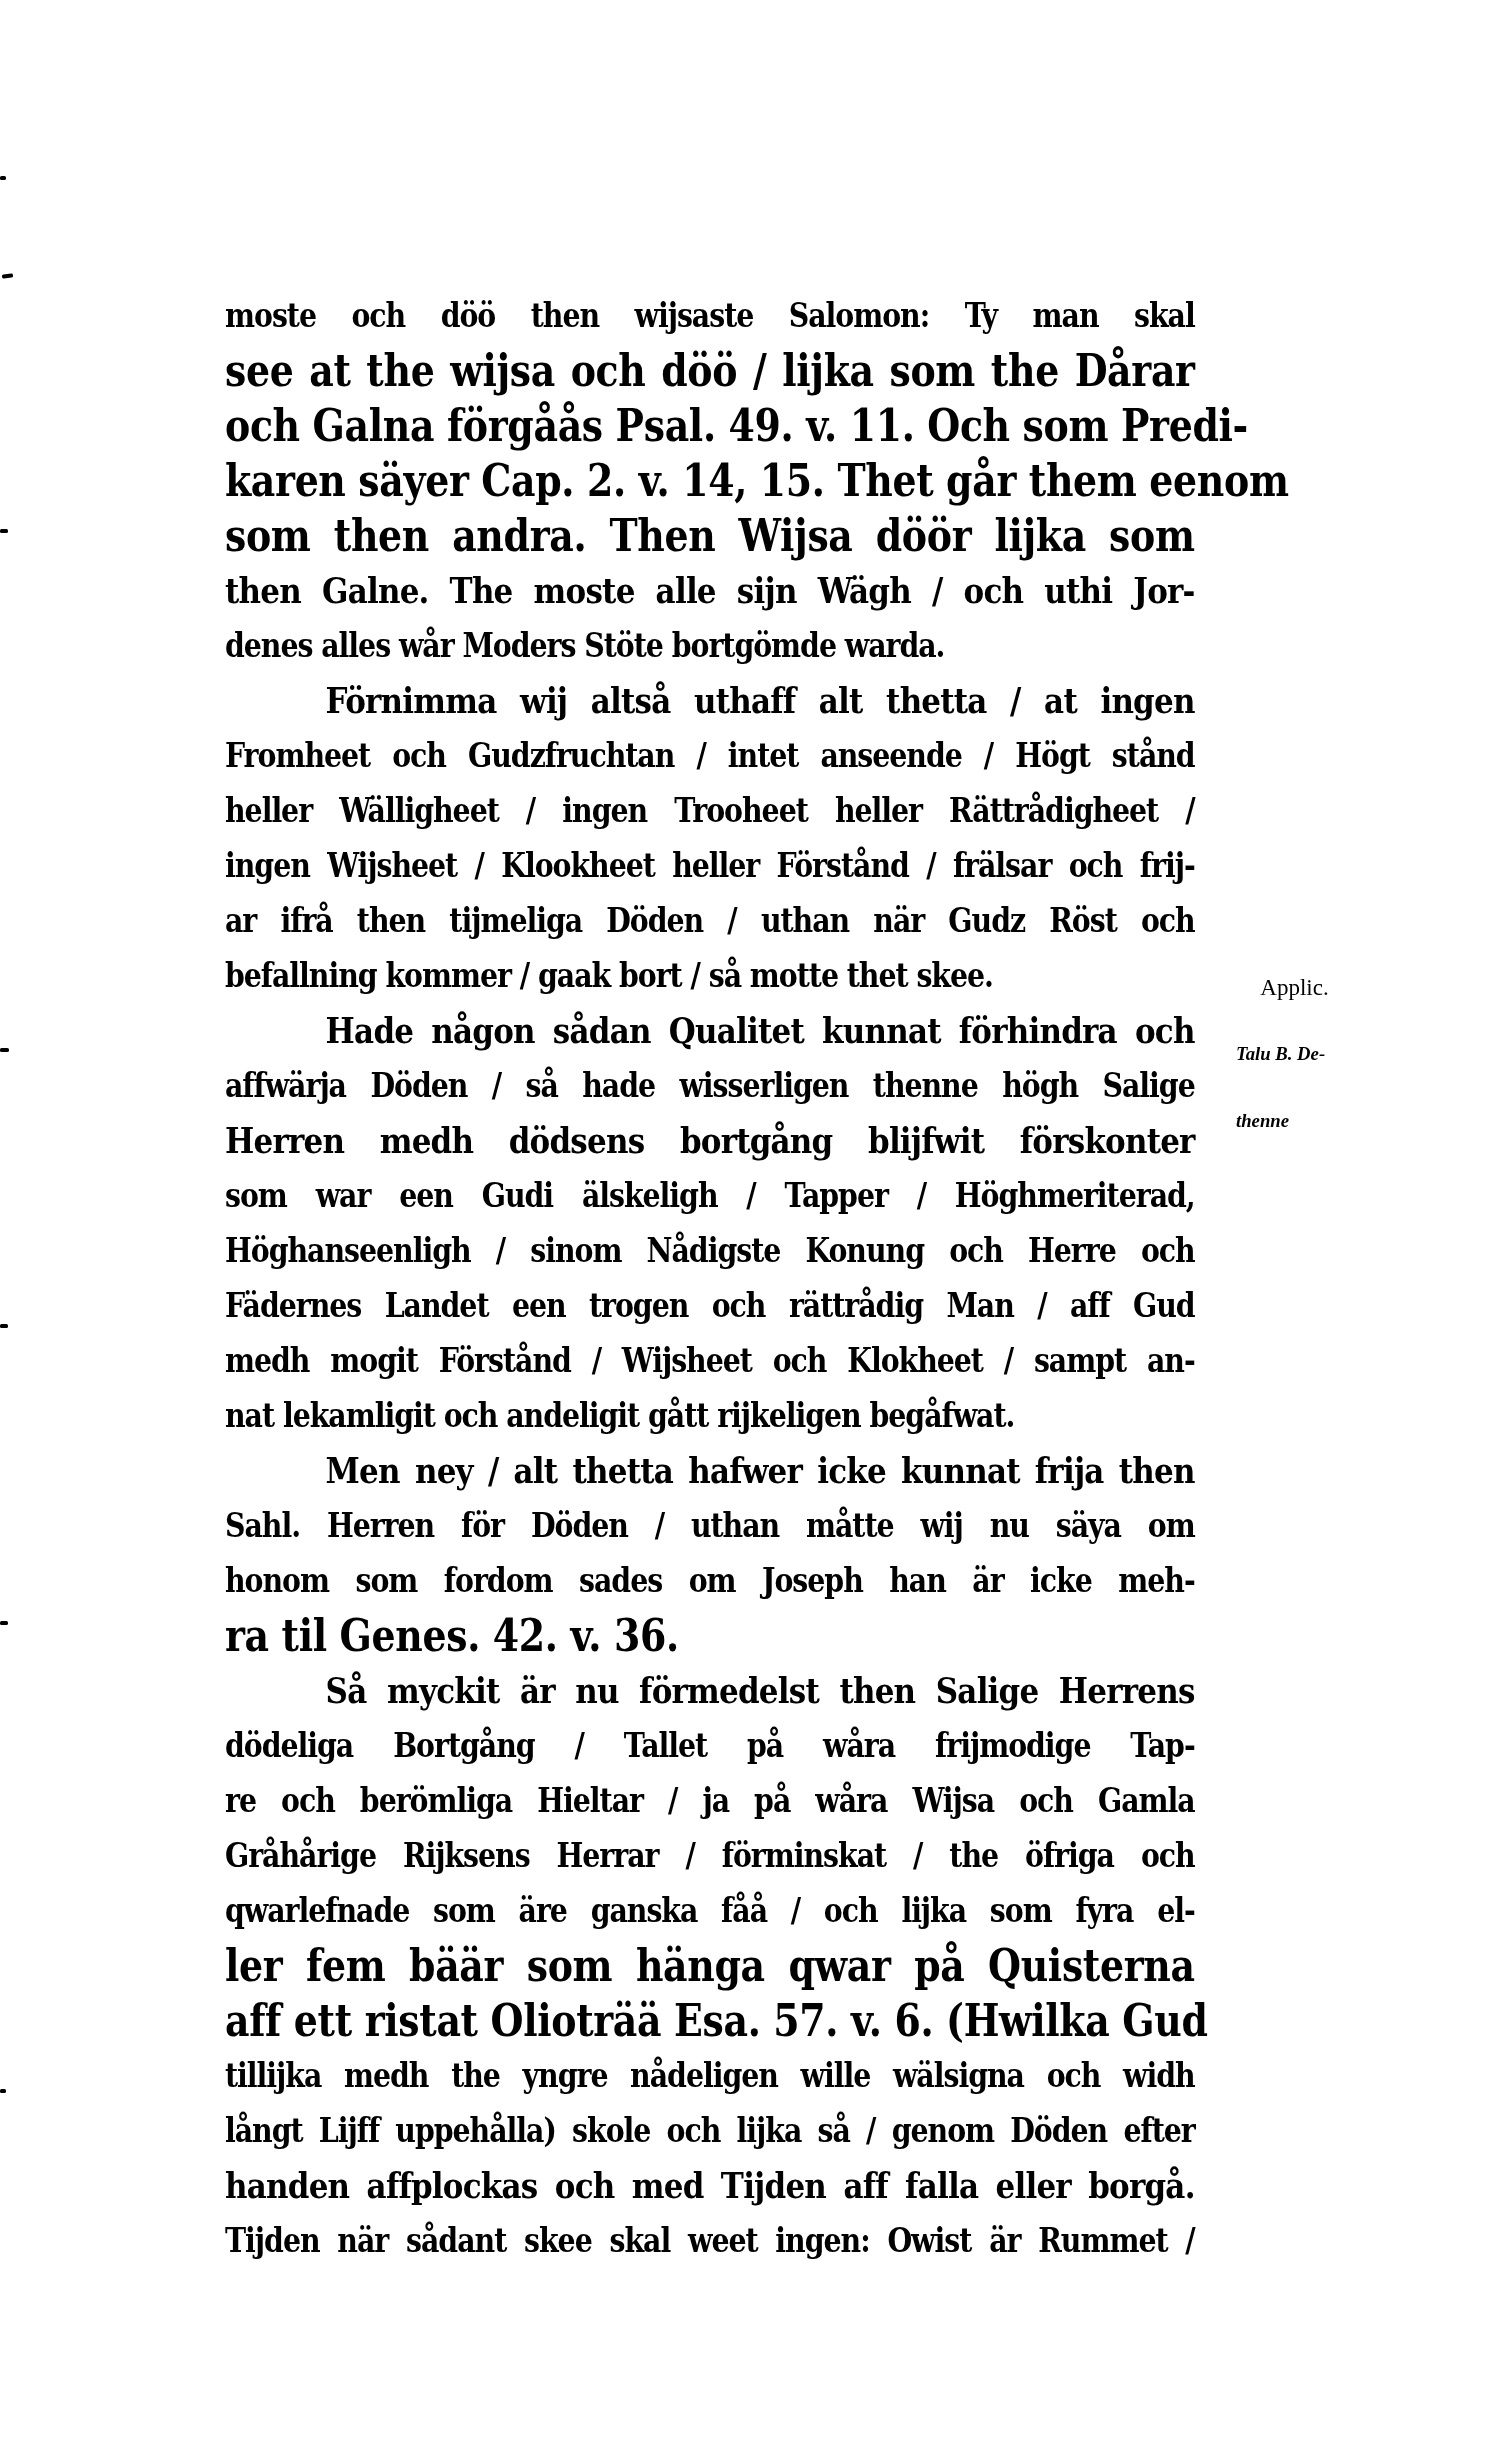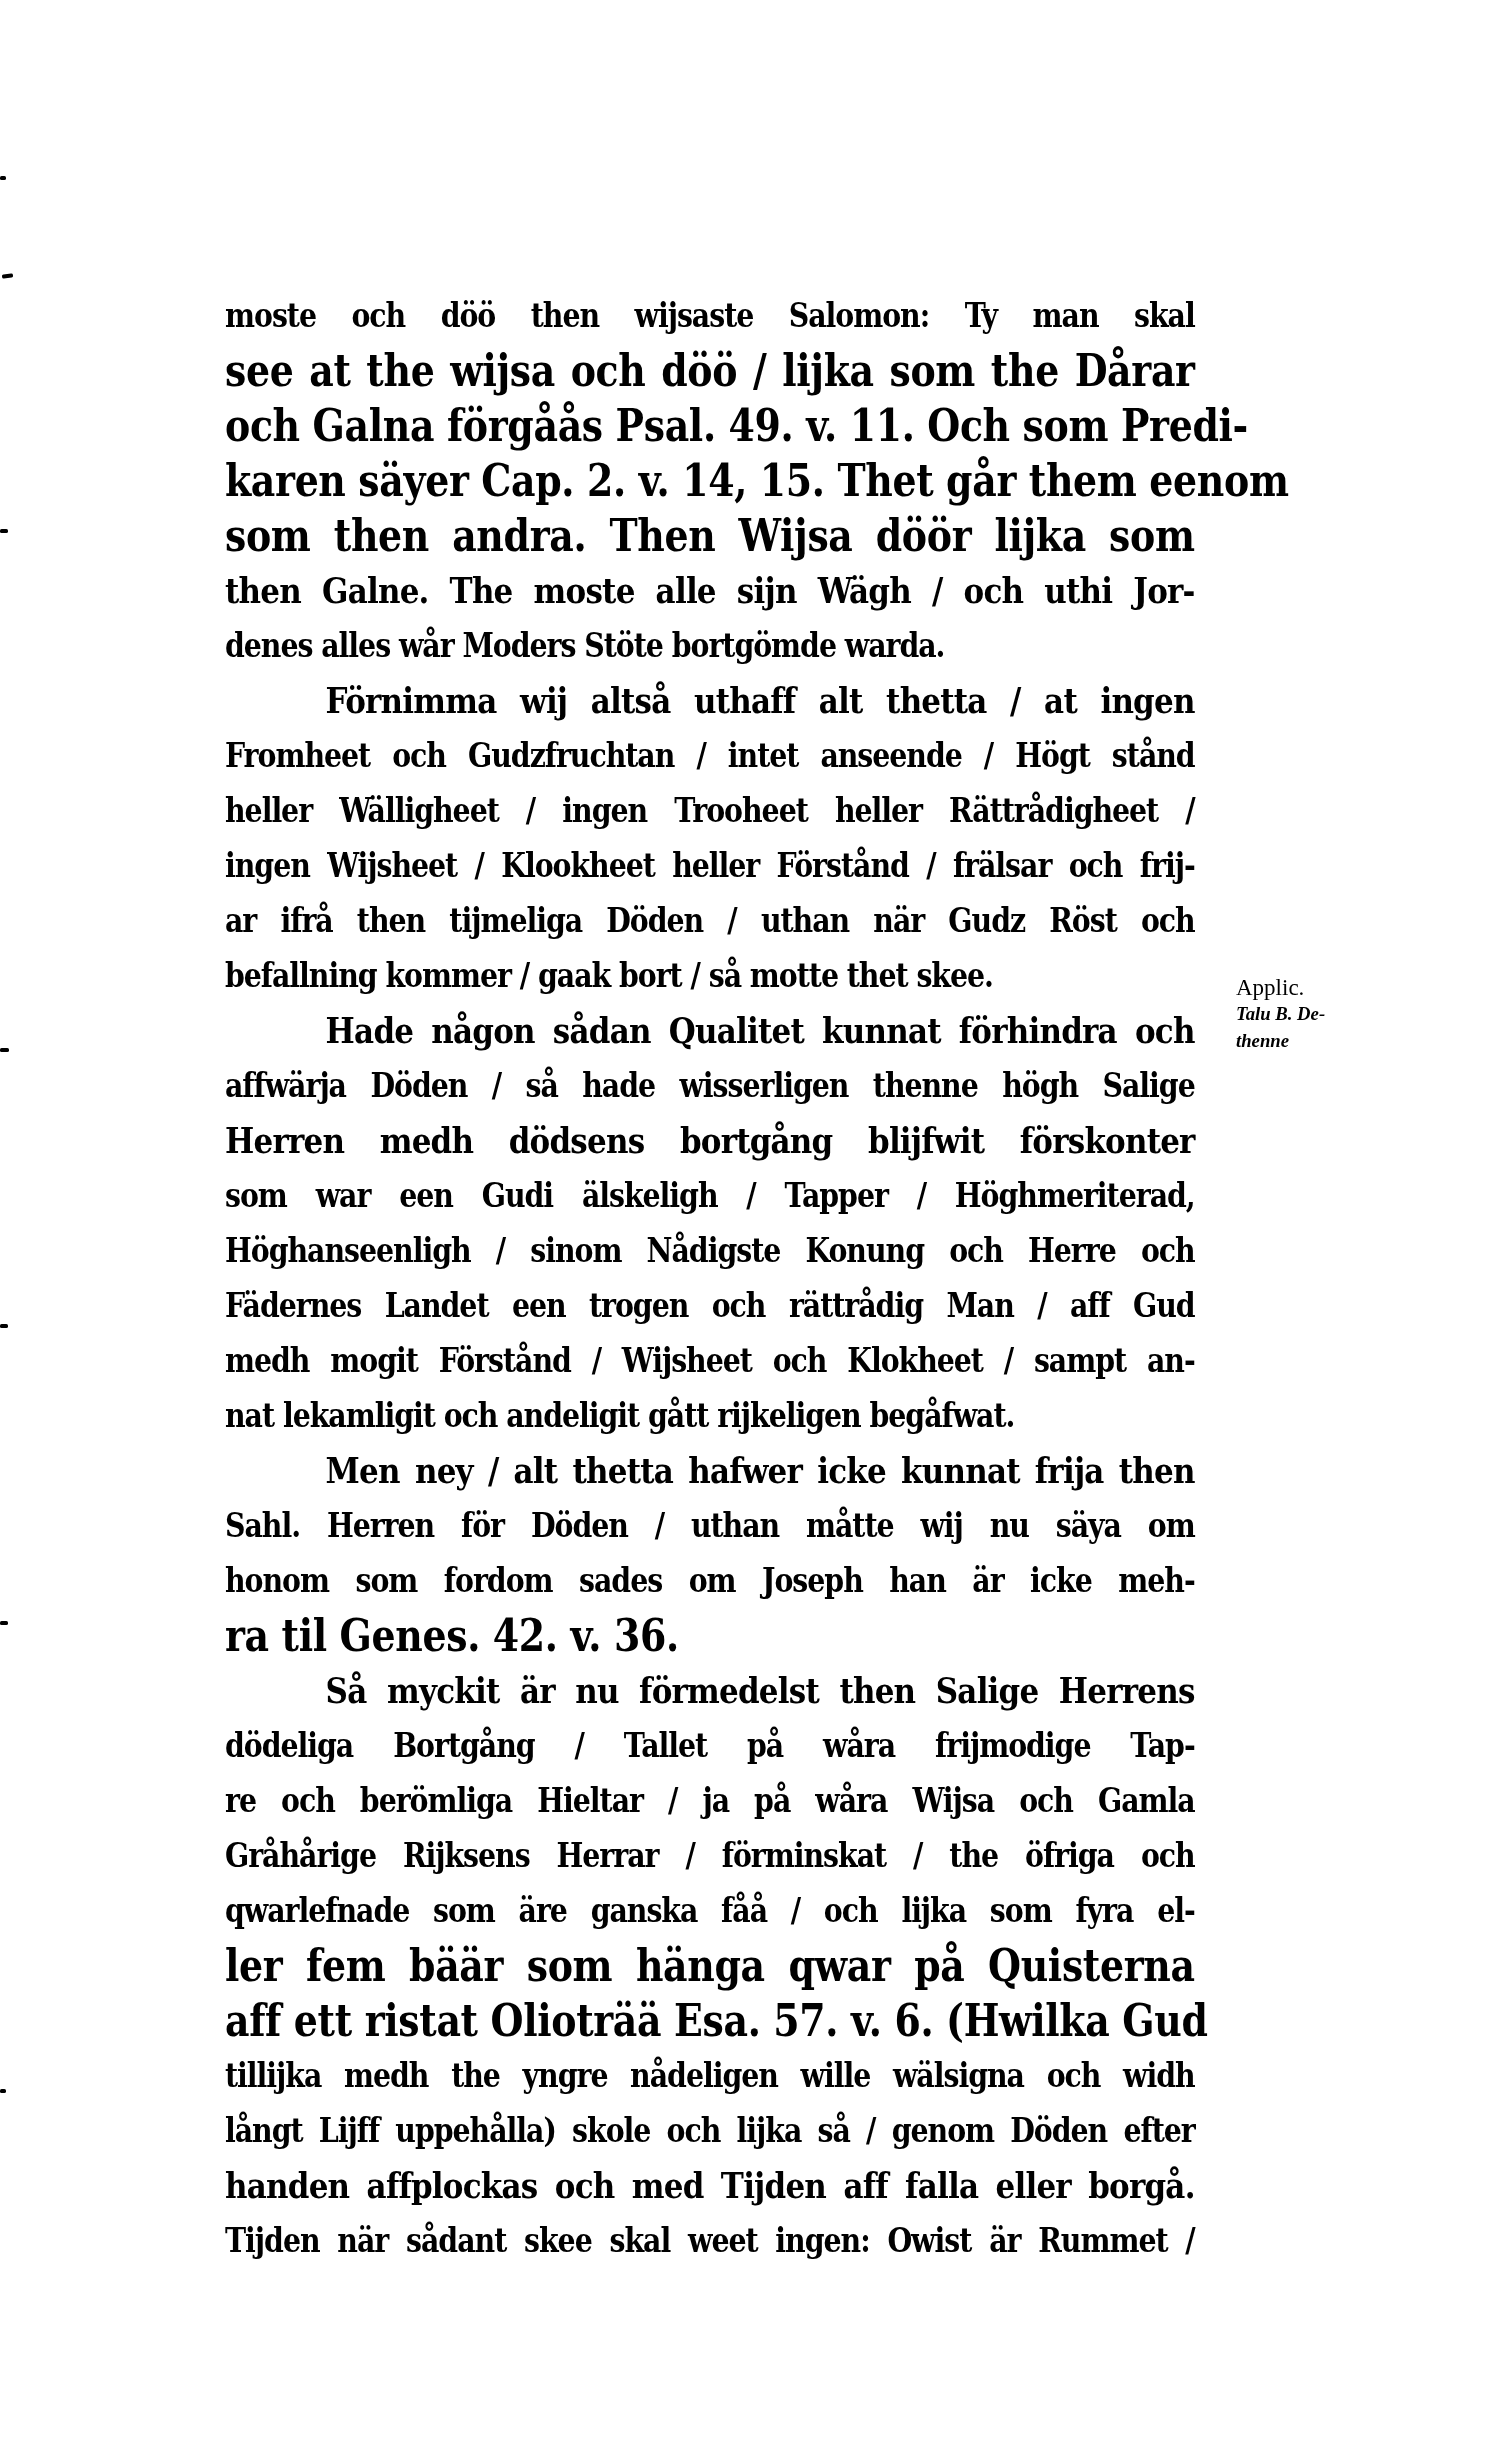--- a/index.html
+++ b/index.html
@@ -69,26 +69,28 @@
       left: 1236px;
       top: 975px;
       width: 117px;
       font-family: "Liberation Serif", serif;
       line-height: 26.4px;
     }
     .margin-note .mn-head {
       display: block;
       font-size: 23px;
       font-weight: normal;
+      text-align: center;
     }
     .margin-note .mn-sub {
       display: block;
       font-size: 18.7px;
       font-weight: bold;
       font-style: italic;
+      margin-top: 40px;
     }
     .footer-line {
       position: absolute;
       top: 2200px;
       left: 225px;
       width: 972px;
       height: 54px;
     }
     .signature {
       position: absolute;

